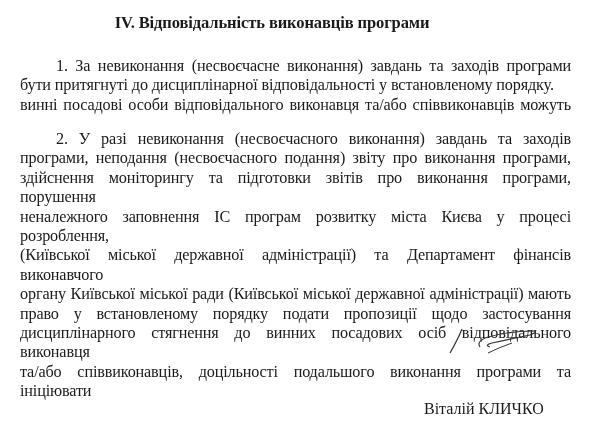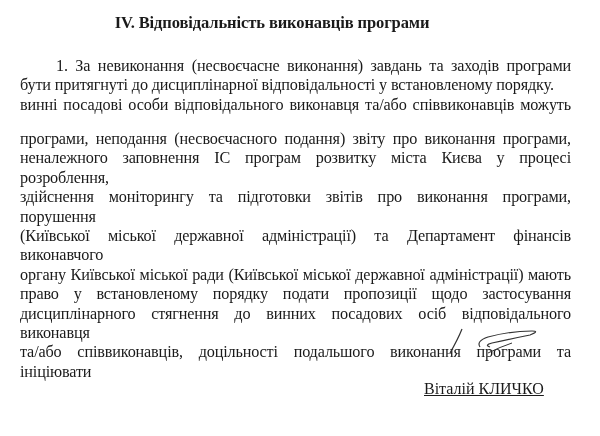--- a/index.html
+++ b/index.html
@@ -18,41 +18,42 @@
   }
   .para span.line { display:block; text-align:justify; text-align-last:justify; text-indent:0; }
   .para span.line.first { text-indent:36px; }
   .para span.line.last { text-align-last:left; }
   #p1 { top:57px; }
   #p2 { top:130px; }
   .footer-left {
     position:absolute; left:20px; top:403px; font-size:16px;margin-top:40px;
   }
   .footer-right {
-    position:absolute; left:424px; top:380px; font-size:16px;text-decoration:underline;
+    position:absolute; left:424px; top:400px; font-size:16px;
   }
   .signature {
     position:absolute; left:440px; top:325px; width:110px; height:30px;
   }
 </style>
 </head>
 <body>
 
 <div class="heading">IV. Відповідальність виконавців програми</div>
 
 <div class="para" id="p1">
   <span class="line first">1.  За невиконання (несвоєчасне виконання) завдань та заходів програми</span>
   <span class="line last">бути притягнуті до дисциплінарної відповідальності у встановленому порядку.</span>
   <span class="line">винні посадові особи відповідального виконавця та/або співвиконавців можуть</span>
 </div>
 
 <div class="para" id="p2">
+  <span class="line first">2.  У разі невиконання (несвоєчасного виконання) завдань та заходів</span>
   <span class="line">програми, неподання (несвоєчасного подання) звіту про виконання програми,</span>
+  <span class="line">здійснення моніторингу та підготовки звітів про виконання програми, порушення</span>
   <span class="line">неналежного заповнення ІС програм розвитку міста Києва у процесі розроблення,</span>
-  <span class="line">здійснення моніторингу та підготовки звітів про виконання програми, порушення</span>
   <span class="line">(Київської міської державної адміністрації) та Департамент фінансів виконавчого</span>
   <span class="line">органу Київської міської ради (Київської міської державної адміністрації) мають</span>
   <span class="line">право у встановленому порядку подати пропозиції щодо застосування</span>
   <span class="line">дисциплінарного стягнення до винних посадових осіб відповідального виконавця</span>
   <span class="line">та/або співвиконавців, доцільності подальшого виконання програми та ініціювати</span>
 
 </div>
 
 <svg class="signature" viewBox="0 0 110 30">
   <path d="M10 28 Q18 14 22 4" stroke="#333" stroke-width="1.2" fill="none"></path>

